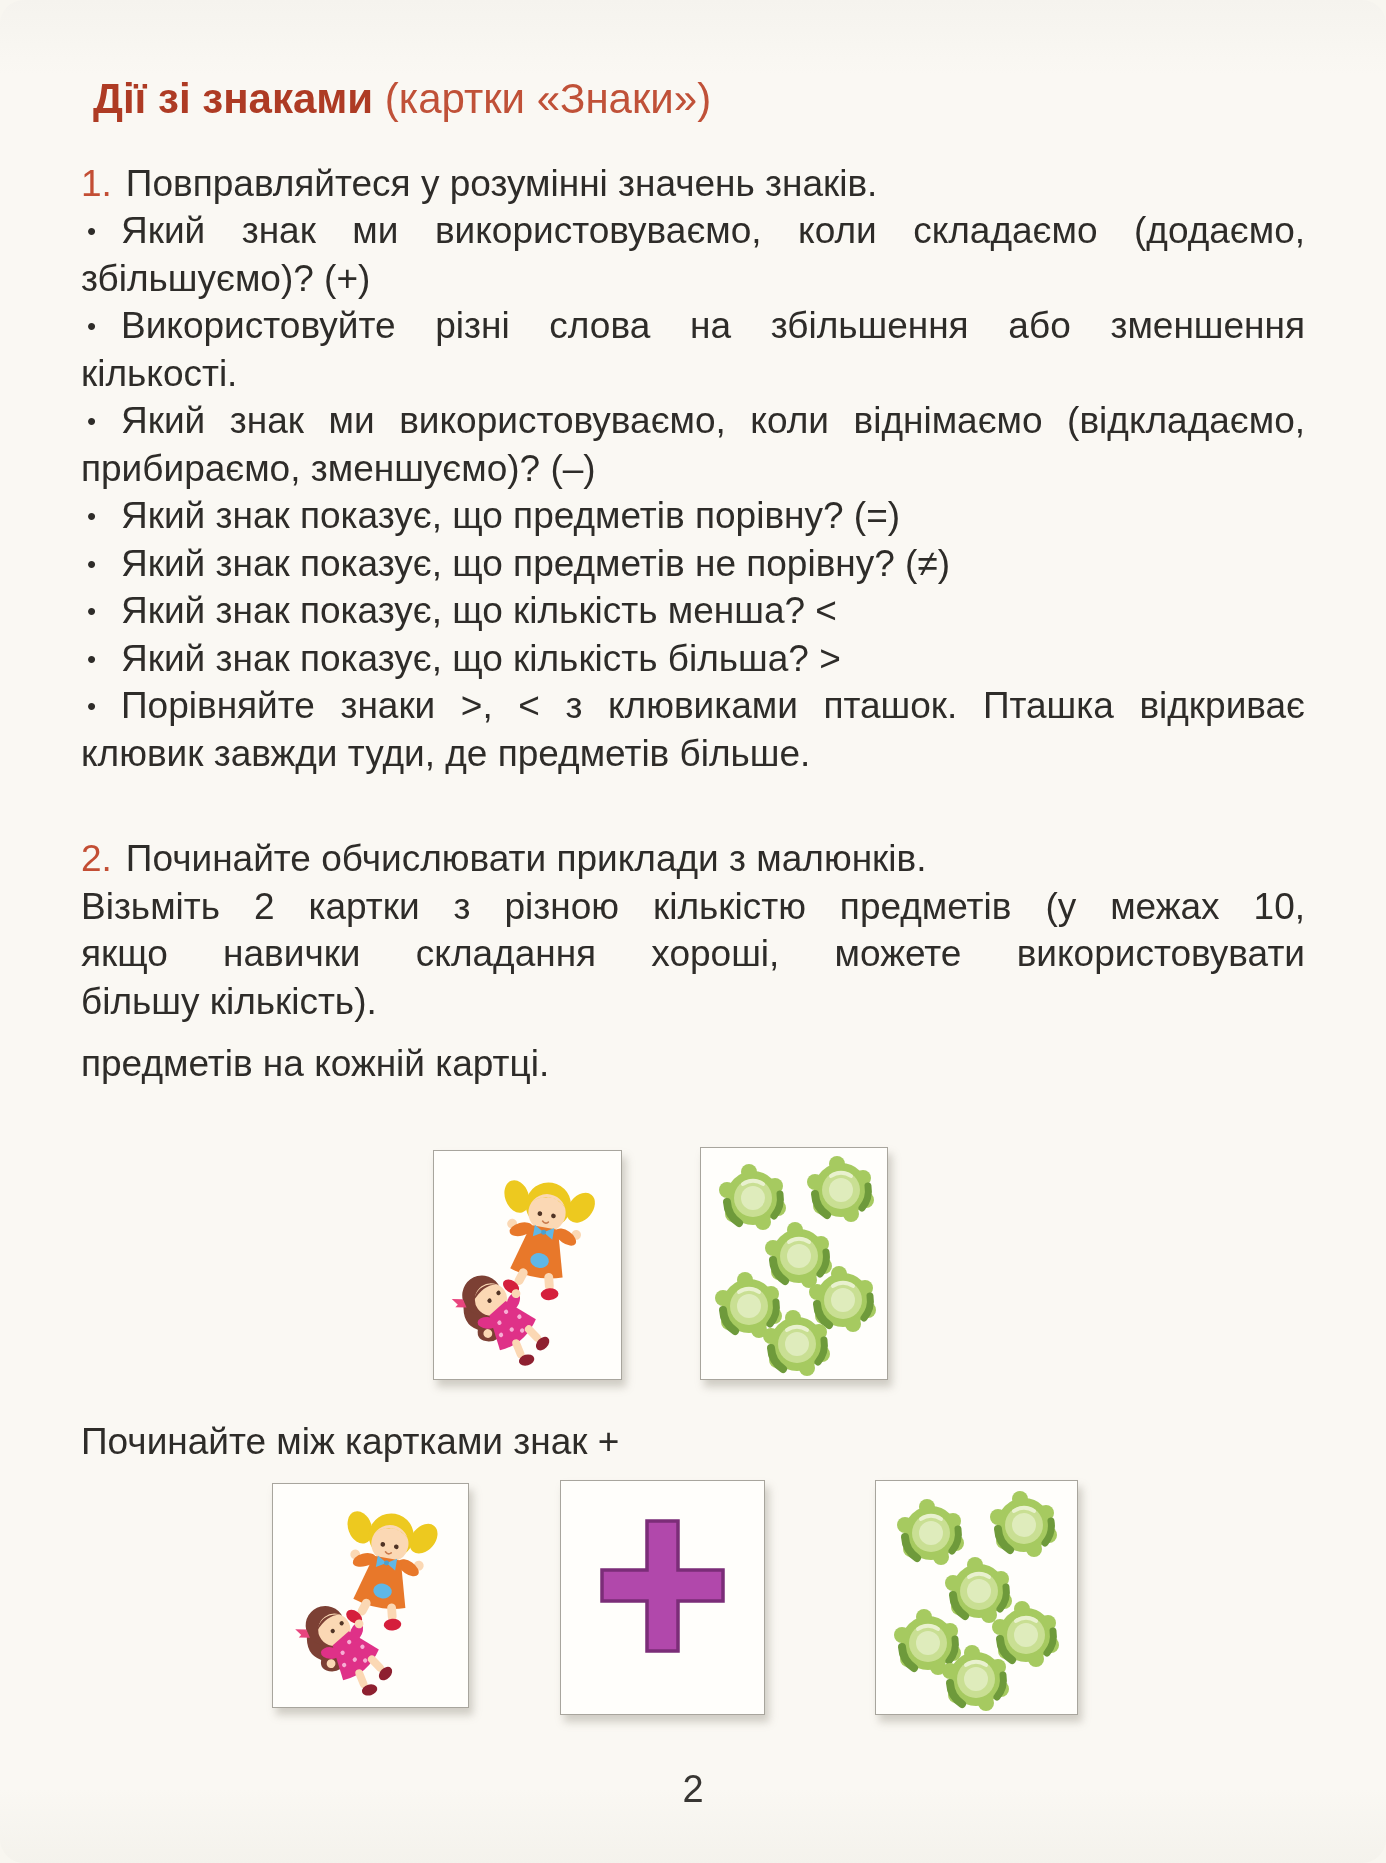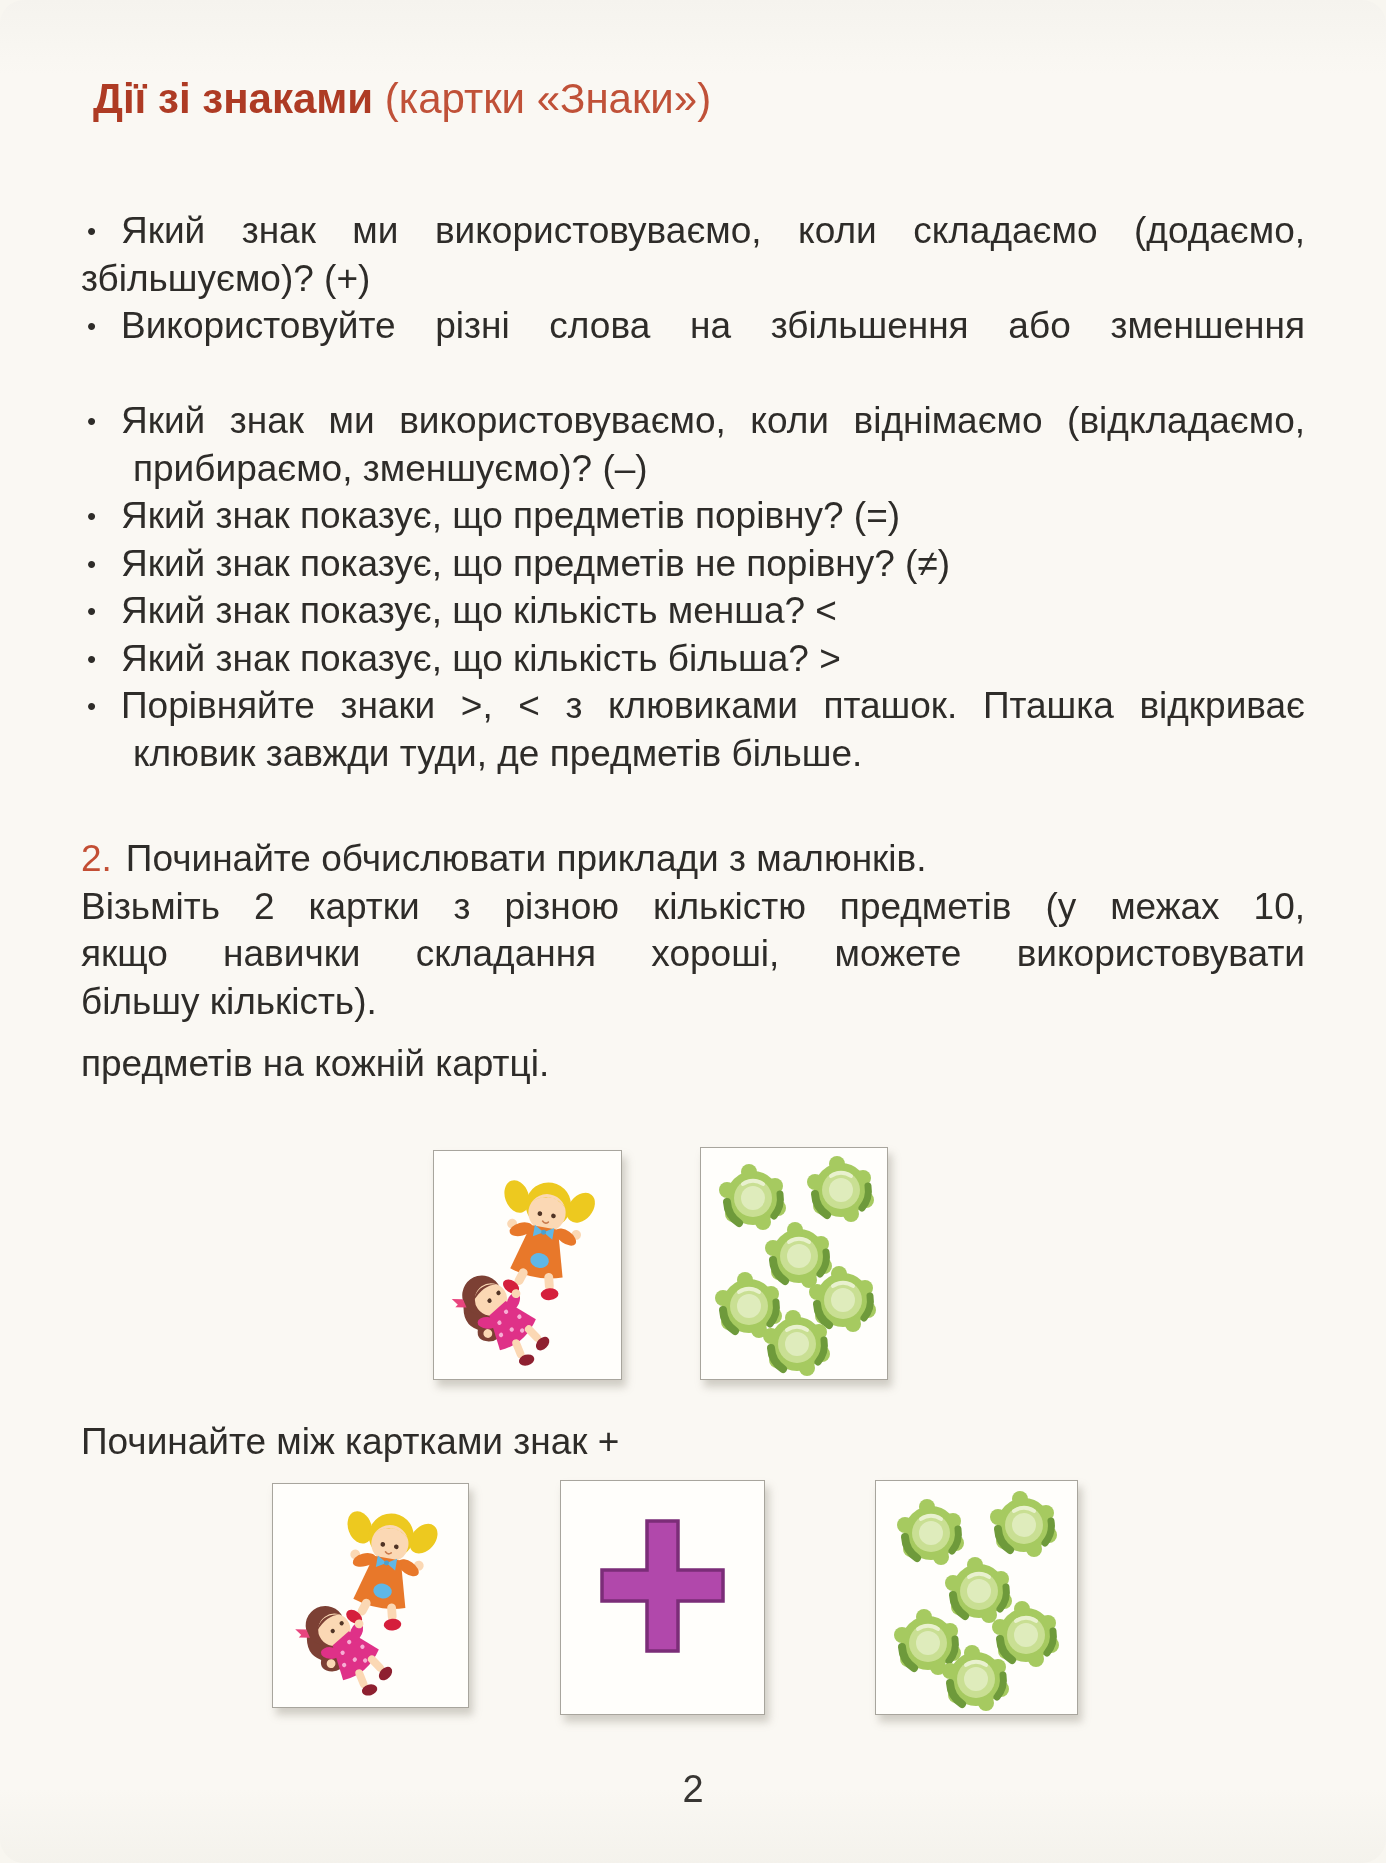--- a/index.html
+++ b/index.html
@@ -15,21 +15,21 @@
   
   .title{position:absolute;left:93px;top:76px;font-size:42px;line-height:46px;white-space:nowrap;}
   .title .main{font-weight:bold;color:#ae3b24;}
   .title .suffix{color:#c05138;}
   
   .line{position:absolute;left:81px;width:1224px;height:48px;font-size:37px;line-height:48px;}
   .line .num{color:#c34e34;margin-right:14px;}
   .line .bullet{position:absolute;left:6px;top:0;font-size:26px;line-height:48px;color:#2e2c29;}
   .line .txt{display:block;}
   .line.b .txt{margin-left:40px;}
-  .line.ind .txt{margin-left:52px;}
+  .line.ind .txt{}
   .line.j .txt{text-align:justify;text-align-last:justify;}
   
   .card{
     position:absolute;
     background:#fffefb;
     border:1px solid #a8a59d;
     box-shadow:4px 7px 8px rgba(140,133,120,0.38);
   }
   .card svg{display:block;width:100%;height:100%;}
   .pagenum{position:absolute;left:0;top:1768px;width:1386px;text-align:center;font-size:38px;color:#383633;}
@@ -112,31 +112,37 @@
           </g>
         </g>
       </defs>
     </svg>
   </div>
 
   <div class="title">
     <span class="main">Дії зі знаками</span><span class="suffix"> (картки «Знаки»)</span>
   </div>
 
+  <div class="line" style="top:160px">
+    <span class="txt"><span class="num">1.</span><span>Повправляйтеся у розумінні значень знаків.</span></span>
+  </div>
 
   <div class="line b j" style="top:207px">
     <span class="bullet">•</span>
     <span class="txt">Який знак ми використовуваємо, коли складаємо (додаємо,</span>
   </div>
   <div class="line" style="top:255px">
     <span class="txt">збільшуємо)? (+)</span>
   </div>
   <div class="line b j" style="top:302px">
     <span class="bullet">•</span>
     <span class="txt">Використовуйте різні слова на збільшення або зменшення</span>
+  </div>
+  <div class="line" style="top:350px">
+    <span class="txt">кількості.</span>
   </div>
   <div class="line b j" style="top:397px">
     <span class="bullet">•</span>
     <span class="txt">Який знак ми використовуваємо, коли віднімаємо (відкладаємо,</span>
   </div>
   <div class="line ind" style="top:445px">
     <span class="txt">прибираємо, зменшуємо)? (–)</span>
   </div>
   <div class="line b" style="top:492px">
     <span class="bullet">•</span>

